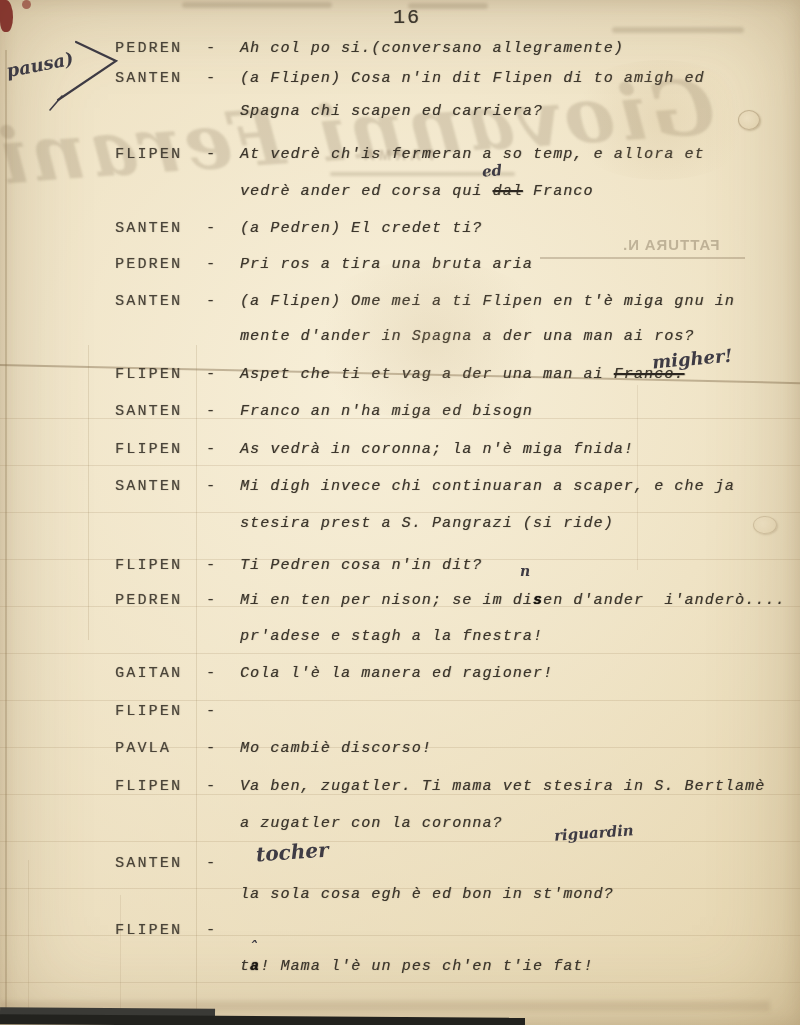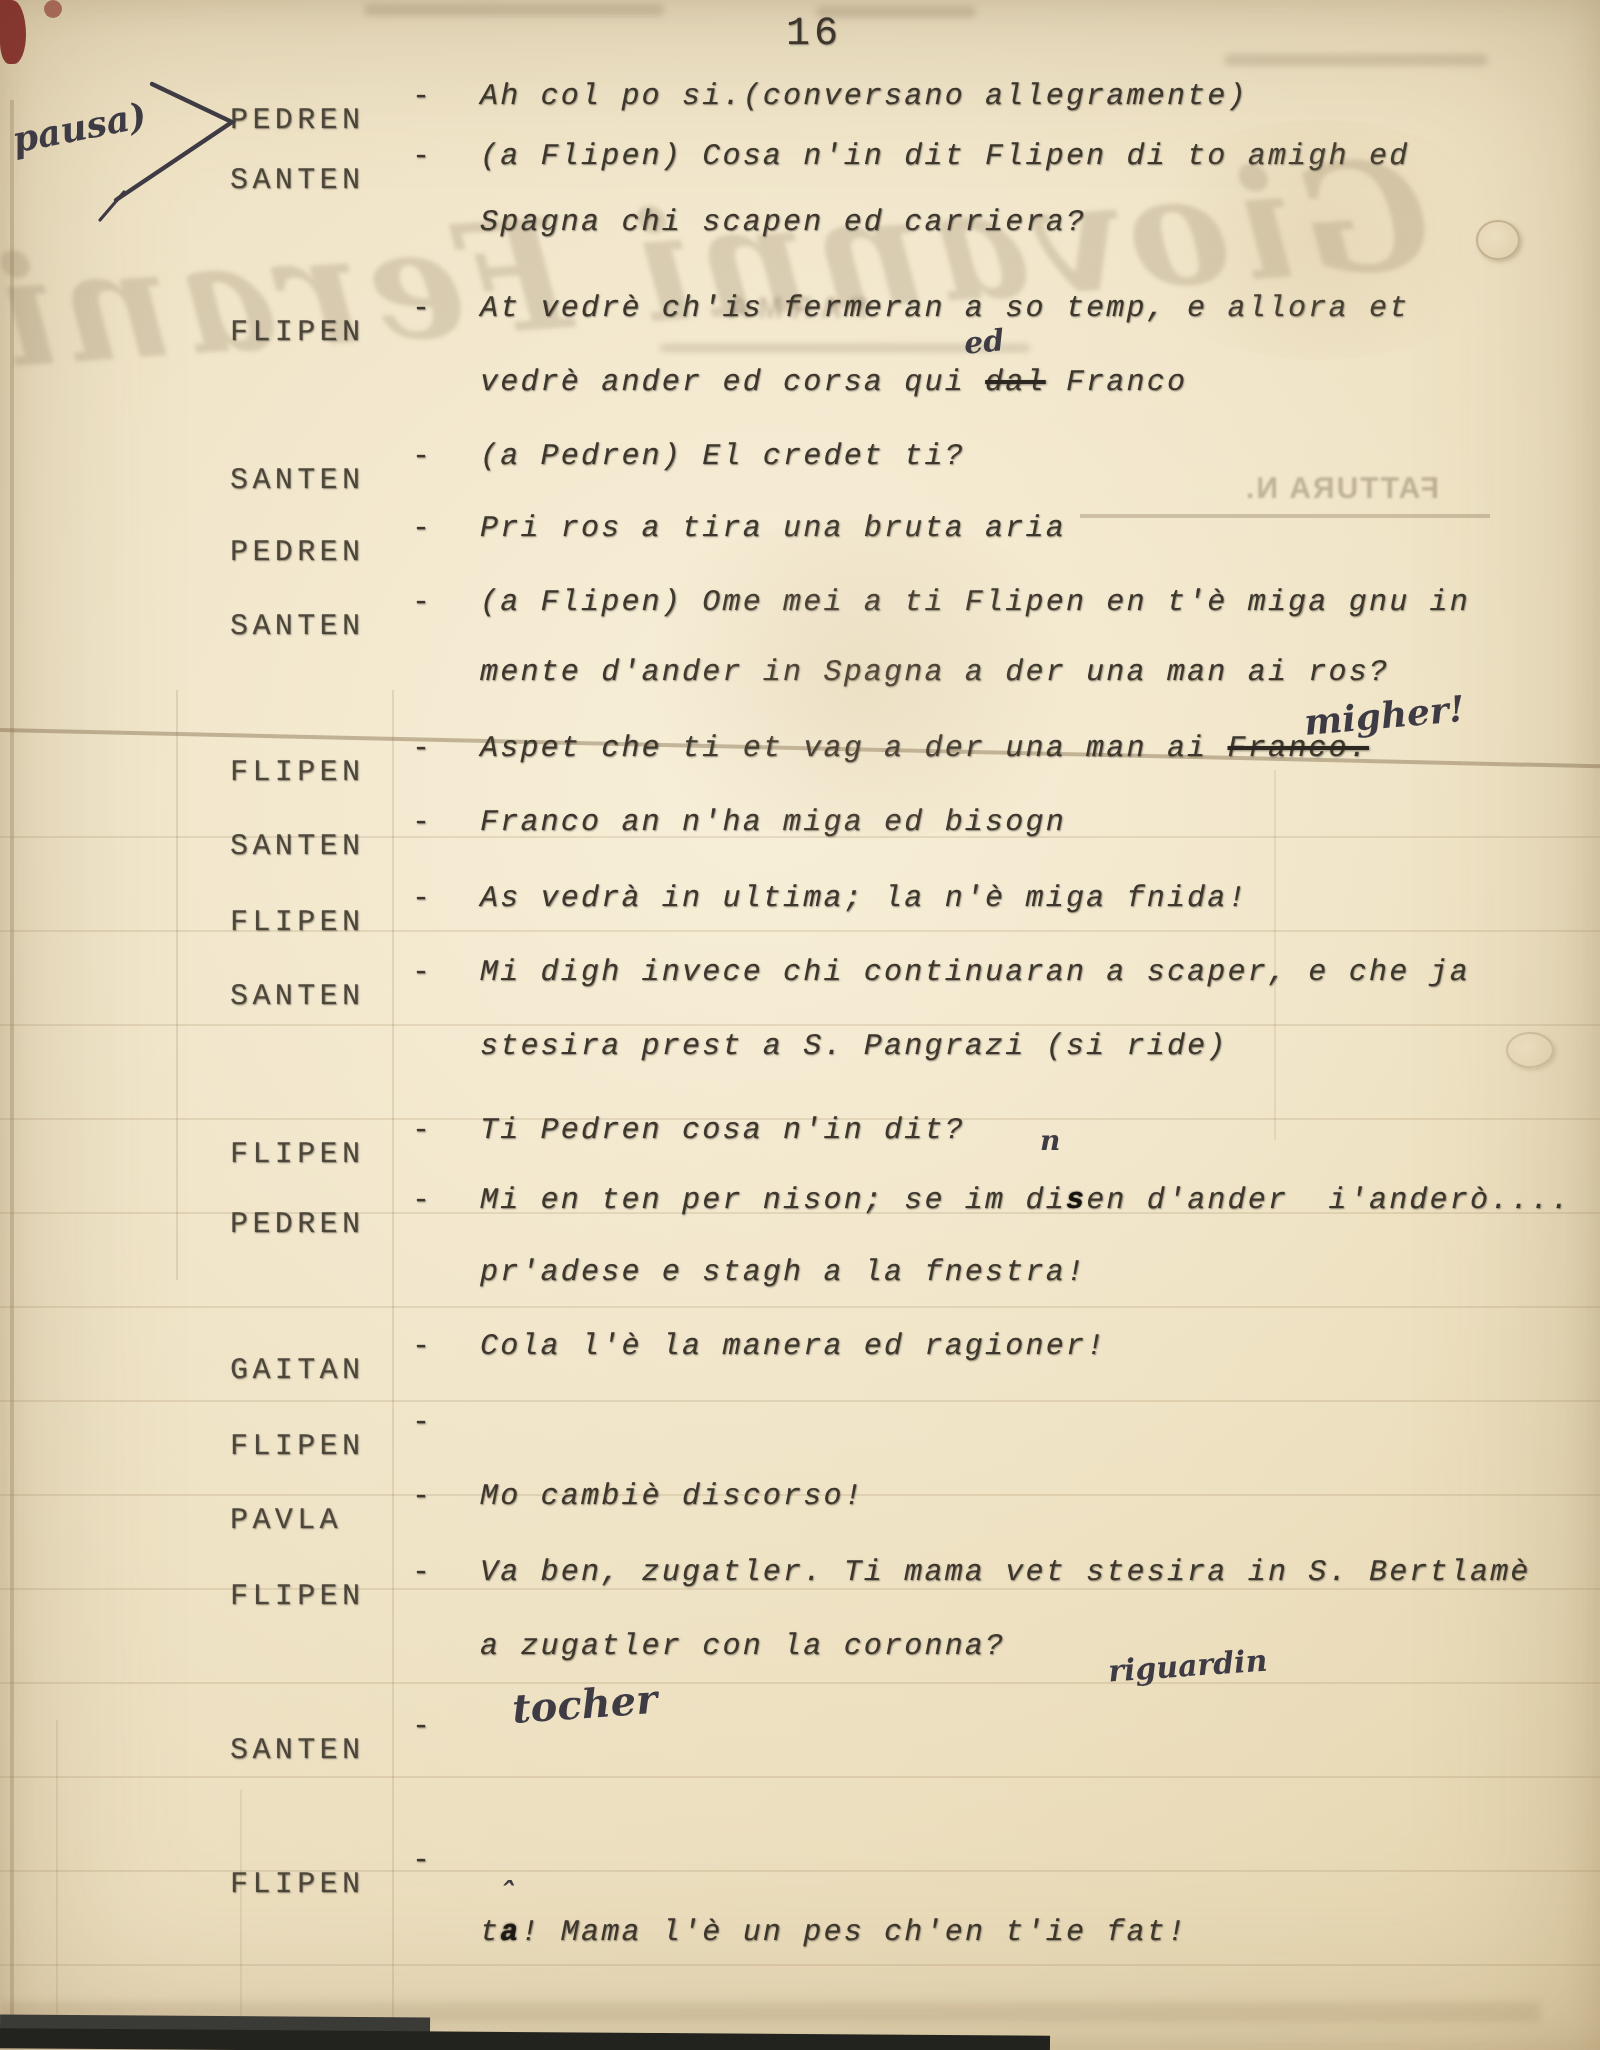--- a/index.html
+++ b/index.html
@@ -7,21 +7,21 @@
     position:relative;width:800px;height:1025px;overflow:hidden;
     background:
       radial-gradient(ellipse 120% 90% at 48% 38%, rgba(248,240,218,.9) 0%, rgba(240,228,198,.65) 45%, rgba(222,203,160,.55) 100%),
       linear-gradient(115deg,#eee2c6 0%,#f0e5cb 40%,#e9dbb9 75%,#e2d1a8 100%);
     box-shadow:inset 0 0 90px rgba(115,90,50,.30), inset 0 0 18px rgba(115,90,50,.18);
     font-family:"Liberation Mono","DejaVu Sans Mono",monospace;
   }
   .line{position:absolute;left:0;width:800px;height:22px;white-space:pre;}
   .sp,.da,.tx{position:absolute;top:0;font-size:15px;letter-spacing:1.1px;color:#3c362c;
       text-shadow:.4px .4px .8px rgba(48,42,33,.55);white-space:pre;}
-  .sp{left:115px;letter-spacing:2.2px;color:rgba(64,58,48,.88);margin-top:12px;}
+  .sp{left:115px;letter-spacing:2.2px;color:rgba(64,58,48,.88);}
   .da{left:206px;}
   .tx{left:240px;font-style:italic;}
   .struck{text-decoration:line-through;text-decoration-thickness:2.2px;text-decoration-color:#2c2721;}
   .overdark{font-weight:bold;color:#15120e;text-shadow:0 0 1px #000;}
   .bolda{font-weight:bold;color:#1c1813;text-shadow:0 0 1.2px #000;}
   .gap{display:inline-block;width:105px;}
   .pagenum{position:absolute;left:393px;top:6px;font-size:20px;letter-spacing:2px;color:#3c362c;
       text-shadow:.4px .4px .8px rgba(48,42,33,.5);}
   
   .hw{position:absolute;font-family:"DejaVu Serif",serif;font-style:italic;color:#3e3b44;white-space:pre;}
@@ -123,21 +123,21 @@
   <div class="line" style="top:328px">
     <span class="tx">mente d'ander in Spagna a der una man ai ros?</span>
   </div>
   <div class="line" style="top:366px">
     <span class="sp">FLIPEN</span><span class="da">-</span><span class="tx"><span>Aspet che ti et vag a der una man ai </span><span class="struck">Franco.</span></span>
   </div>
   <div class="line" style="top:403px">
     <span class="sp">SANTEN</span><span class="da">-</span><span class="tx">Franco an n'ha miga ed bisogn</span>
   </div>
   <div class="line" style="top:441px">
-    <span class="sp">FLIPEN</span><span class="da">-</span><span class="tx">As vedrà in ultima; la n'è miga fnida!</span>
+    <span class="sp">FLIPEN</span><span class="da">-</span><span class="tx">As vedrà in coronna; la n'è miga fnida!</span>
   </div>
   <div class="line" style="top:478px">
     <span class="sp">SANTEN</span><span class="da">-</span><span class="tx">Mi digh invece chi continuaran a scaper, e che ja</span>
   </div>
   <div class="line" style="top:515px">
     <span class="tx">stesira prest a S. Pangrazi (si ride)</span>
   </div>
   <div class="line" style="top:557px">
     <span class="sp">FLIPEN</span><span class="da">-</span><span class="tx">Ti Pedren cosa n'in dit?</span>
   </div>
@@ -157,20 +157,23 @@
     <span class="sp">PAVLA</span><span class="da">-</span><span class="tx">Mo cambiè discorso!</span>
   </div>
   <div class="line" style="top:778px">
     <span class="sp">FLIPEN</span><span class="da">-</span><span class="tx">Va ben, zugatler. Ti mama vet stesira in S. Bertlamè</span>
   </div>
   <div class="line" style="top:815px">
     <span class="tx">a zugatler con la coronna?</span>
   </div>
   <div class="line" style="top:855px">
     <span class="sp">SANTEN</span><span class="da">-</span>
+  </div>
+  <div class="line" style="top:886px">
+    <span class="tx">la sola cosa egh è ed bon in st'mond?</span>
   </div>
   <div class="line" style="top:922px">
     <span class="sp">FLIPEN</span><span class="da">-</span>
   </div>
   <div class="line" style="top:958px">
     <span class="tx"><span>t</span><span class="bolda">a</span><span>! Mama l'è un pes ch'en t'ie fat!</span></span>
   </div>
 
   <div class="hw hw-pausa">pausa)</div>
   <div class="hw hw-ed">ed</div>

